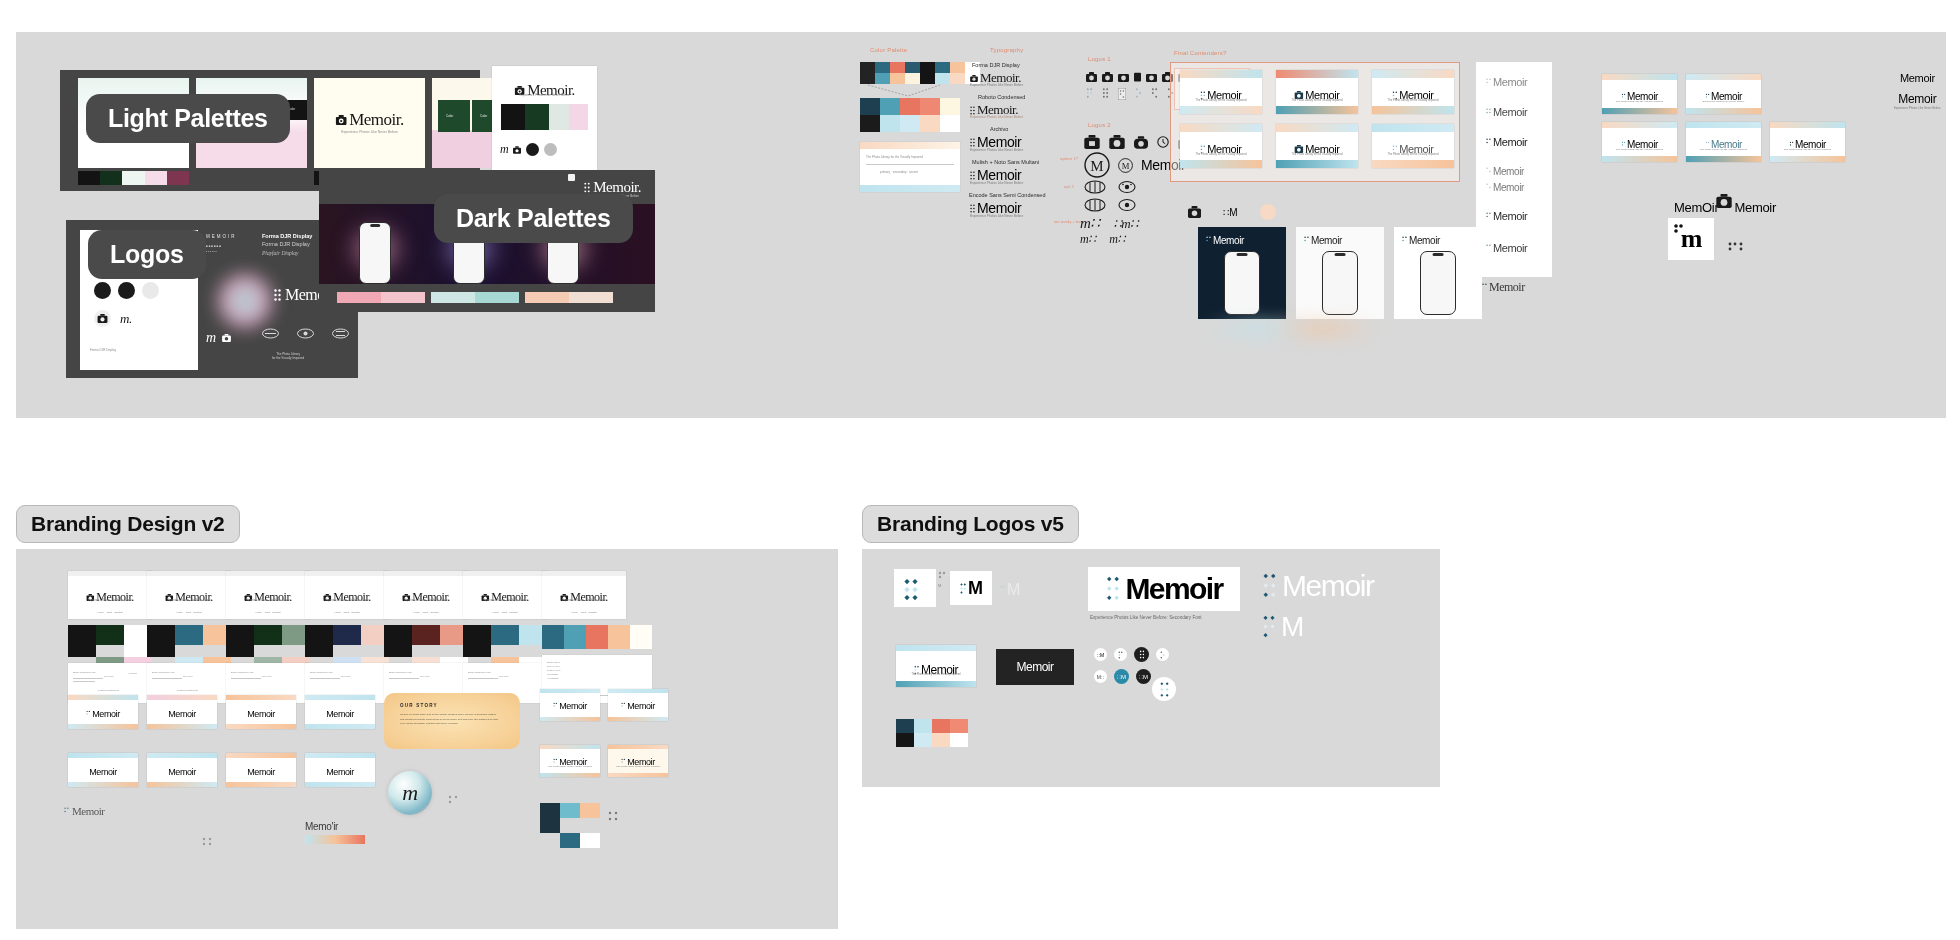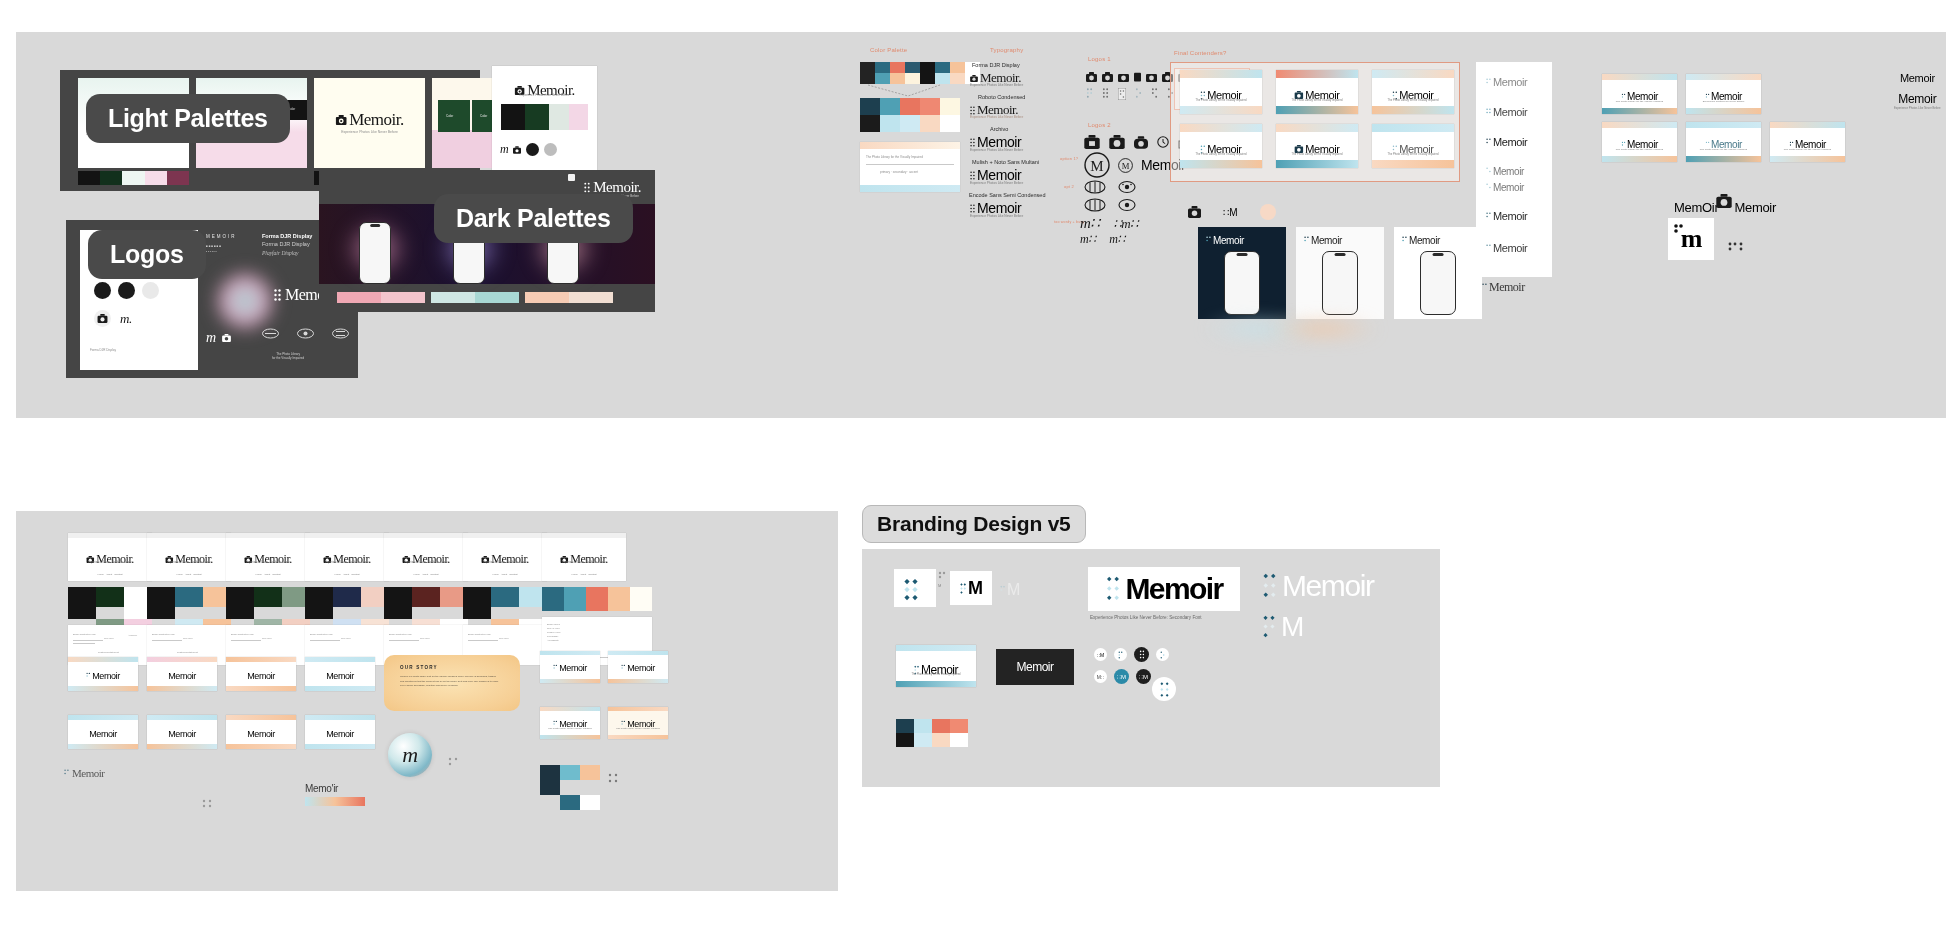--- a/index.html
+++ b/index.html
@@ -962,20 +962,21 @@
         <div class="phone" style="left:26px;top:24px;width:36px;height:64px;">
             <div class="notch"></div>
           </div>
       </div>
       <div class="glow" style="left:366px;top:288px;width:110px;height:18px;background:radial-gradient(ellipse,#bfe4ee 0%, rgba(217,217,217,0) 72%);"></div>
       <div class="glow" style="left:430px;top:288px;width:110px;height:18px;background:radial-gradient(ellipse,#f6c39a 0%, rgba(217,217,217,0) 72%);"></div>
     </div>
   </div>
 
   <div class="board" style="left:16px; top:505px;">
+    <div class="board-title">Branding Design v2</div>
     <div class="board-body" style="width:822px; height:380px;">
 
       <div>
 
         <div class="v2cell" style="left:52px;top:22px;">
           <div class="v2hero" style="left:0;top:0;width:84px;height:48px;">
             <div style="position:absolute;left:0;top:0;right:0;height:5px;background:#f0f0f0"></div>
             <div style="position:absolute;left:50%;top:19px;transform:translateX(-50%);display:flex;align-items:center;gap:2px;">
               <svg width="8" height="7" viewBox="0 0 11 10">
                   <rect x="0" y="2" width="11" height="8" rx="1.3" fill="#1a1a1a"></rect>
@@ -1326,21 +1327,21 @@
       <svg style="position:absolute;left:592px;top:262px;" width="14" height="12">
           <circle cx="2" cy="2" r="1.2" fill="#7a7a7a"></circle>
           <circle cx="8" cy="2" r="1.2" fill="#7a7a7a"></circle>
           <circle cx="2" cy="8" r="1.2" fill="#7a7a7a"></circle>
           <circle cx="8" cy="8" r="1.2" fill="#7a7a7a"></circle>
         </svg>
     </div>
   </div>
 
   <div class="board" style="left:862px; top:505px;">
-    <div class="board-title">Branding Design v5</div>
+    <div class="board-title">Branding Logos v5</div>
     <div class="board-body" style="width:578px; height:238px;">
 
       <div class="card" style="left:32px;top:20px;width:42px;height:38px;">
         <svg style="position:absolute;left:50%;top:50%;transform:translate(-50%,-50%);" width="26" height="26" viewBox="0 0 26 26">
           <path d="M5 4l2.6 2.6L5 9.2 2.4 6.6z" fill="#1d5a72"></path>
           <path d="M13 4l2.6 2.6L13 9.2l-2.6-2.6z" fill="#1d5a72"></path>
           <path d="M5 12l2.6 2.6L5 17.2 2.4 14.6z" fill="#bfe4ee"></path>
           <path d="M13 12l2.6 2.6L13 17.2l-2.6-2.6z" fill="#bfe4ee"></path>
           <path d="M5 20l2.6 2.6L5 25.2 2.4 22.6z" fill="#1d5a72"></path>
           <path d="M13 20l2.6 2.6L13 25.2l-2.6-2.6z" fill="#1d5a72"></path>

